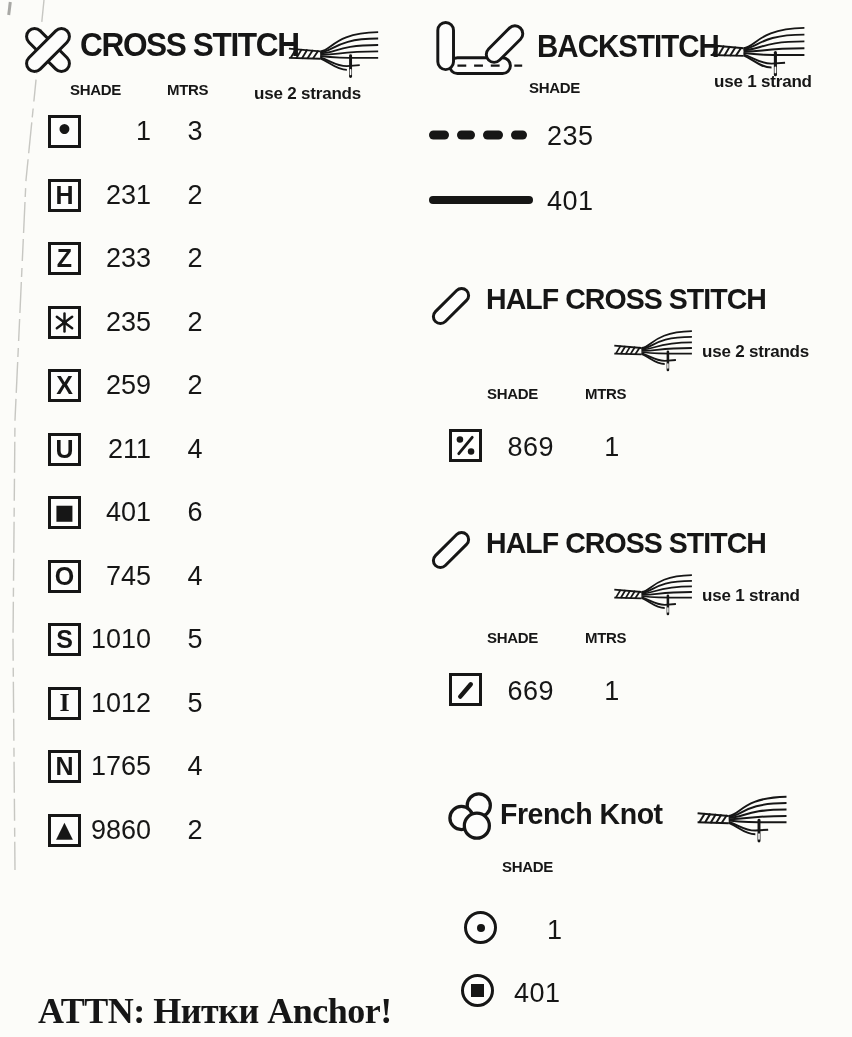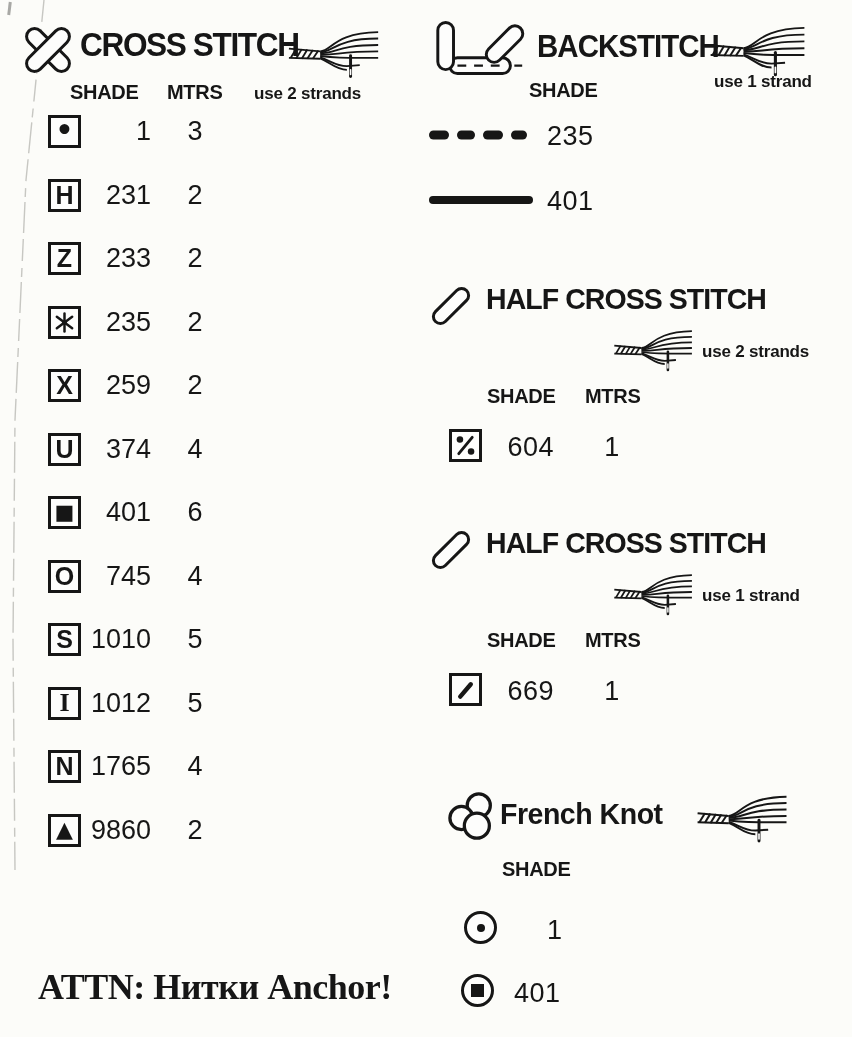--- a/index.html
+++ b/index.html
@@ -4,21 +4,21 @@
 <style>
   html,body{margin:0;padding:0;background:#e8e8e6;}
   #page{
     position:relative;width:852px;height:1037px;margin:0 auto;
     background:#fcfcf9;color:#161616;overflow:hidden;
     font-family:"Liberation Sans","DejaVu Sans",sans-serif;
   }
   .abs{position:absolute;}
   .h1{font-weight:bold;font-size:34px;letter-spacing:-1.5px;transform:scaleX(.93);transform-origin:left center;white-space:nowrap;}
   .h2{font-weight:bold;font-size:30px;letter-spacing:-1px;transform:scaleX(.95);transform-origin:left center;white-space:nowrap;}
-  .colhead{font-weight:bold;font-size:20px;letter-spacing:-.3px;white-space:nowrap;}
+  .colhead{font-weight:bold;font-size:15px;letter-spacing:-.3px;white-space:nowrap;}
   .note{font-weight:bold;font-size:17px;letter-spacing:-.2px;white-space:nowrap;}
   .num{font-size:27px;letter-spacing:.5px;white-space:nowrap;}
   
   .xrow{position:absolute;left:48px;display:flex;align-items:center;height:34px;}
   .symbox{box-sizing:border-box;width:33px;height:33px;border:3px solid #161616;background:#fdfdfc;
           display:flex;align-items:center;justify-content:center;flex:0 0 auto;}
   .sym{font-weight:bold;font-size:25px;line-height:1;font-family:"Liberation Sans","DejaVu Sans",sans-serif;}
   .g-dot{font-size:28px;font-family:"DejaVu Sans",sans-serif;}
   .g-square{font-size:21px;font-family:"DejaVu Sans",sans-serif;}
   .g-tri{font-size:22px;font-family:"DejaVu Sans",sans-serif;}
@@ -123,21 +123,21 @@
     <span class="symbox">
         <span class="sym">X</span>
       </span>
     <span class="shade">259</span>
     <span class="mtrs">2</span>
   </div>
   <div class="xrow" style="top:432px;">
     <span class="symbox">
         <span class="sym">U</span>
       </span>
-    <span class="shade">374</span>
+    <span class="shade">211</span>
     <span class="mtrs">4</span>
   </div>
   <div class="xrow" style="top:495px;">
     <span class="symbox">
         <span class="sym g-square">■</span>
       </span>
     <span class="shade">401</span>
     <span class="mtrs">6</span>
   </div>
   <div class="xrow" style="top:559px;">
@@ -252,21 +252,21 @@
     <div class="snote note">use 2 strands</div>
     <div class="sh colhead">SHADE</div>
     <div class="mh colhead">MTRS</div>
     <span class="symbox rowbox">
       <svg width="23" height="23" viewBox="0 0 24 24">
         <circle cx="6.2" cy="5.8" r="3.4" fill="#161616"></circle>
         <circle cx="17.8" cy="18.2" r="3.4" fill="#161616"></circle>
         <path d="M19,3.5 L5,20.5" stroke="#161616" stroke-width="3" stroke-linecap="round"></path>
       </svg>
     </span>
-    <span class="rshade num">604</span>
+    <span class="rshade num">869</span>
     <span class="rmtrs num">1</span>
   </div>
 
   <div class="hcs" style="top:520px;">
     <svg class="icon-slash" width="58" height="56" viewBox="0 0 56 56">
       <rect x="6" y="21" width="44" height="14" rx="7" fill="#fdfdfc" stroke="#161616" stroke-width="3" transform="rotate(-45 28 28)"></rect>
     </svg>
     <div class="title h2">HALF CROSS STITCH</div>
     <svg class="floss" width="95" height="48" viewBox="0 0 100 60">
       <g stroke="#161616" fill="none" stroke-width="2.2">
@@ -331,15 +331,15 @@
   <div class="abs circle-sym" style="left:464px;top:911px;">
       <span class="inner-dot"></span>
     </div>
   <div class="abs num" style="left:547px;top:915px;">1</div>
 
   <div class="abs circle-sym" style="left:461px;top:974px;">
       <span class="inner-sq"></span>
     </div>
   <div class="abs num" style="left:514px;top:978px;">401</div>
 
-  <div class="abs attn" style="left:38px;top:966px;">ATTN: Нитки Anchor!</div>
+  <div class="abs attn" style="left:38px;top:990px;">ATTN: Нитки Anchor!</div>
 
 </div>
 
 </body></html>

